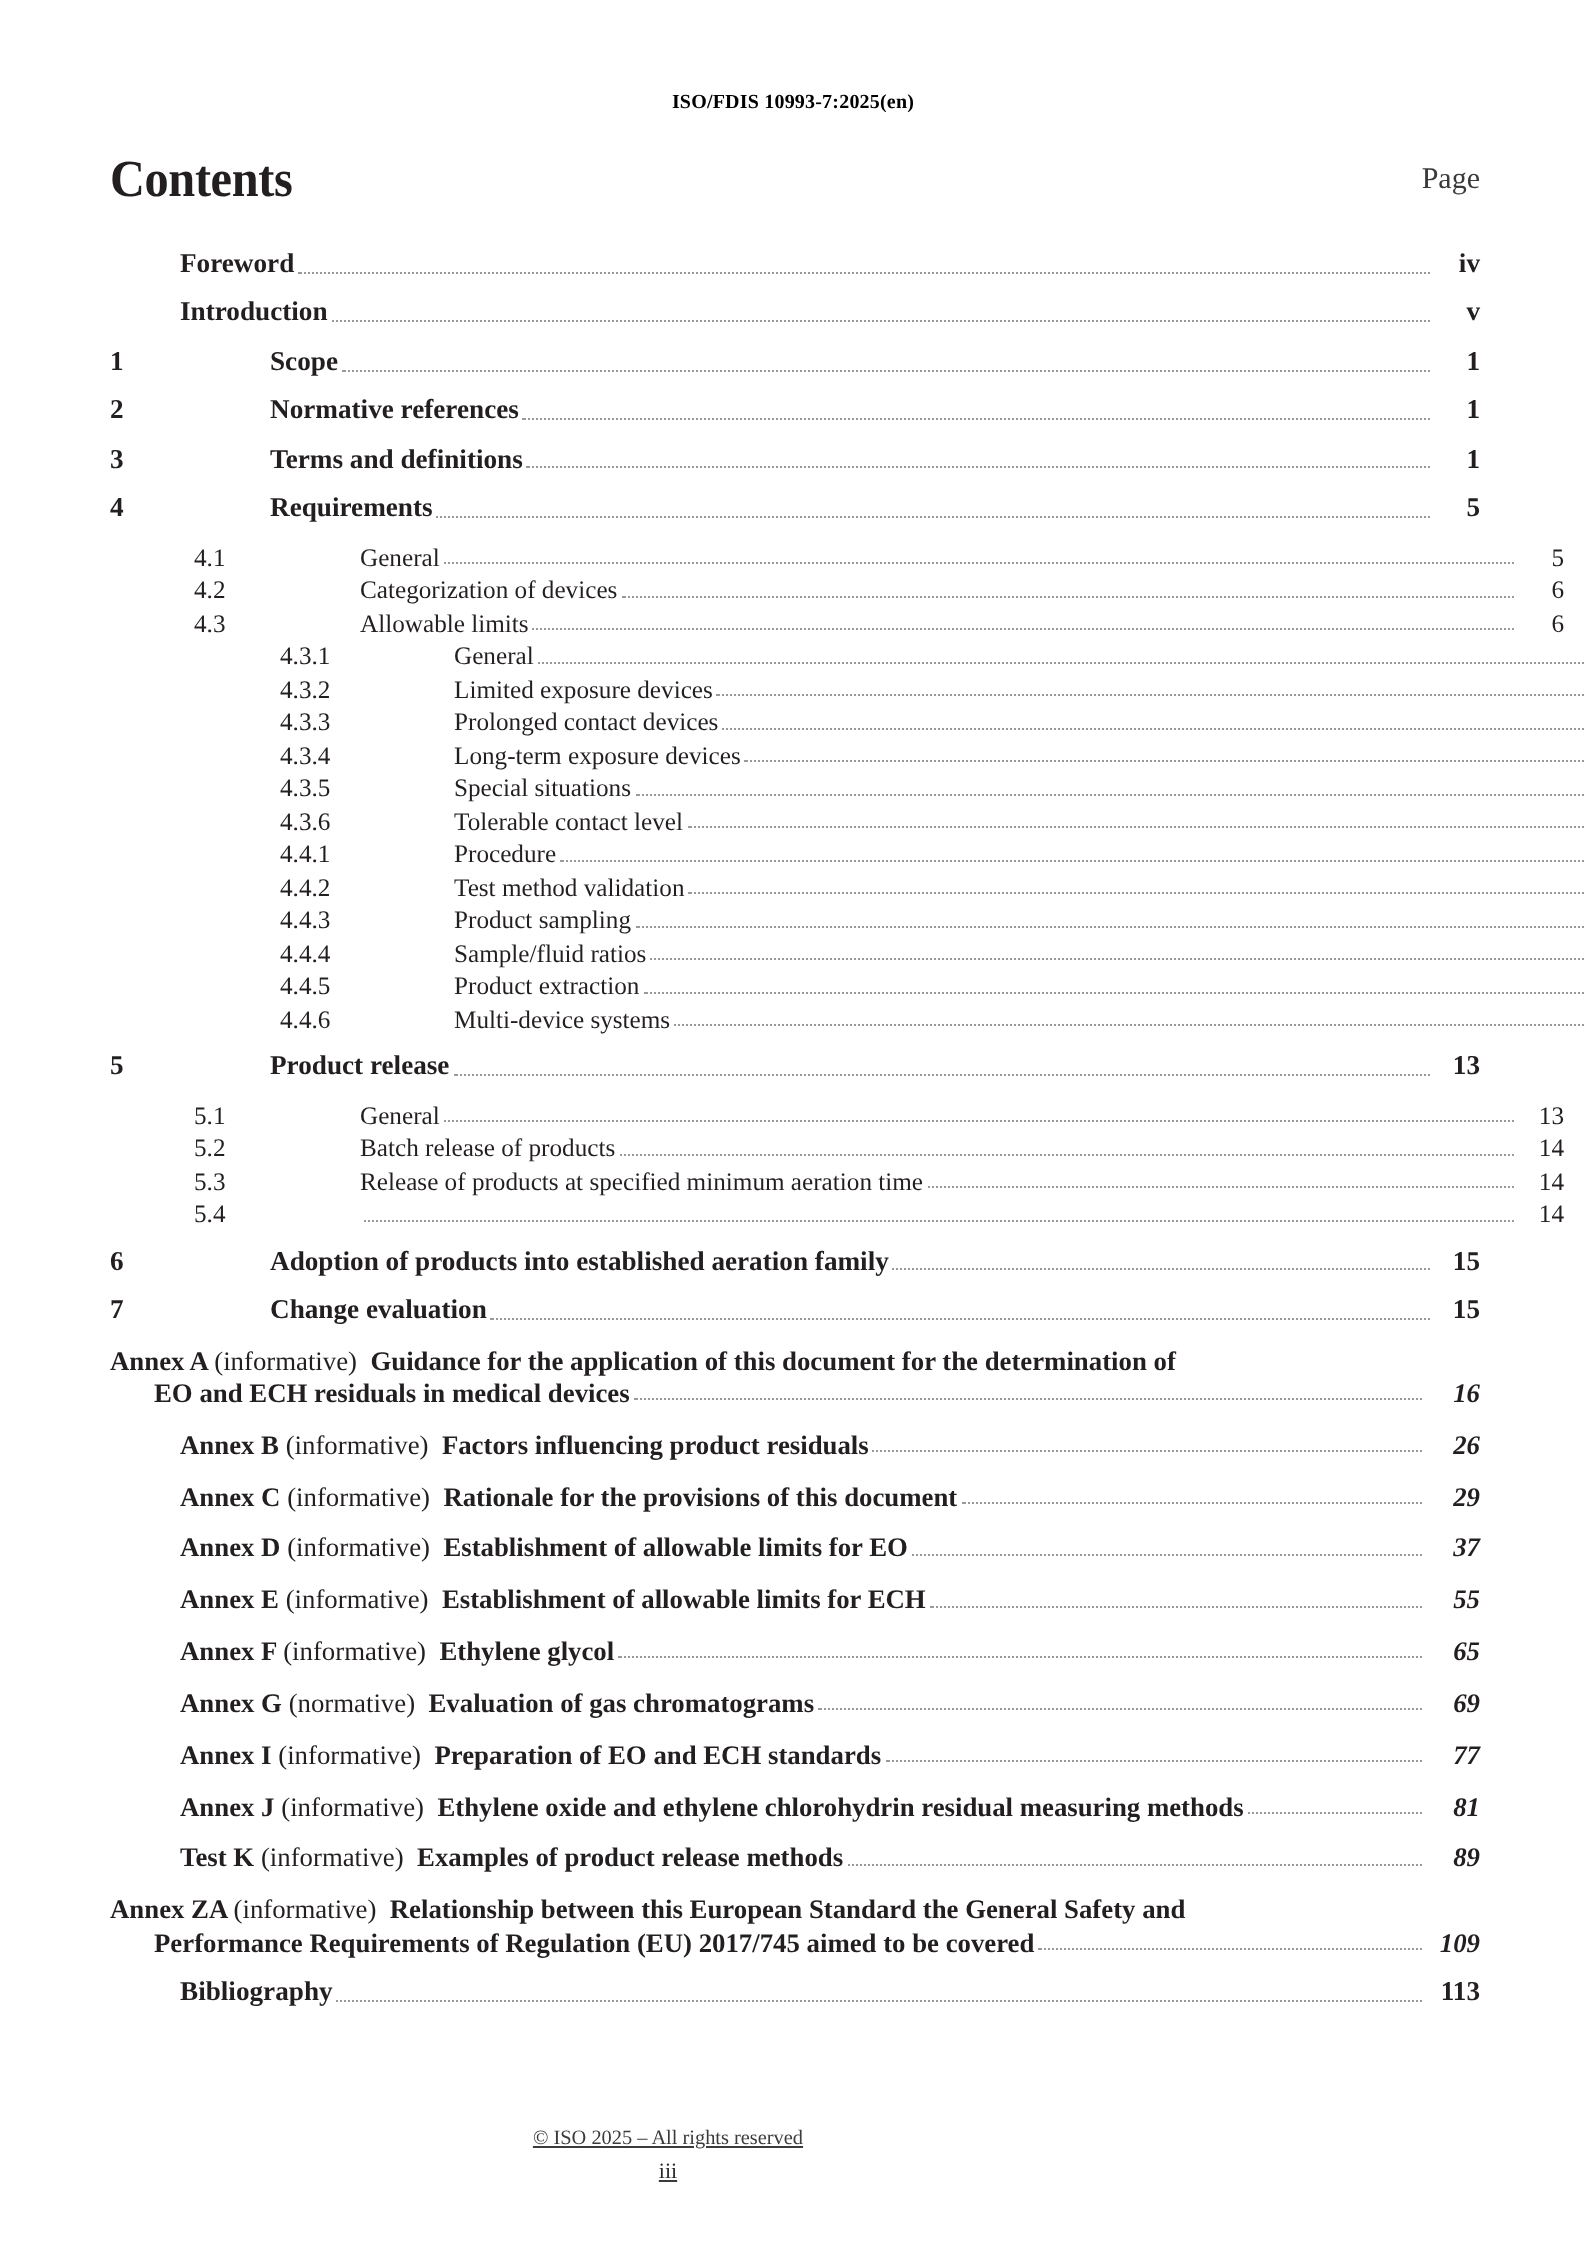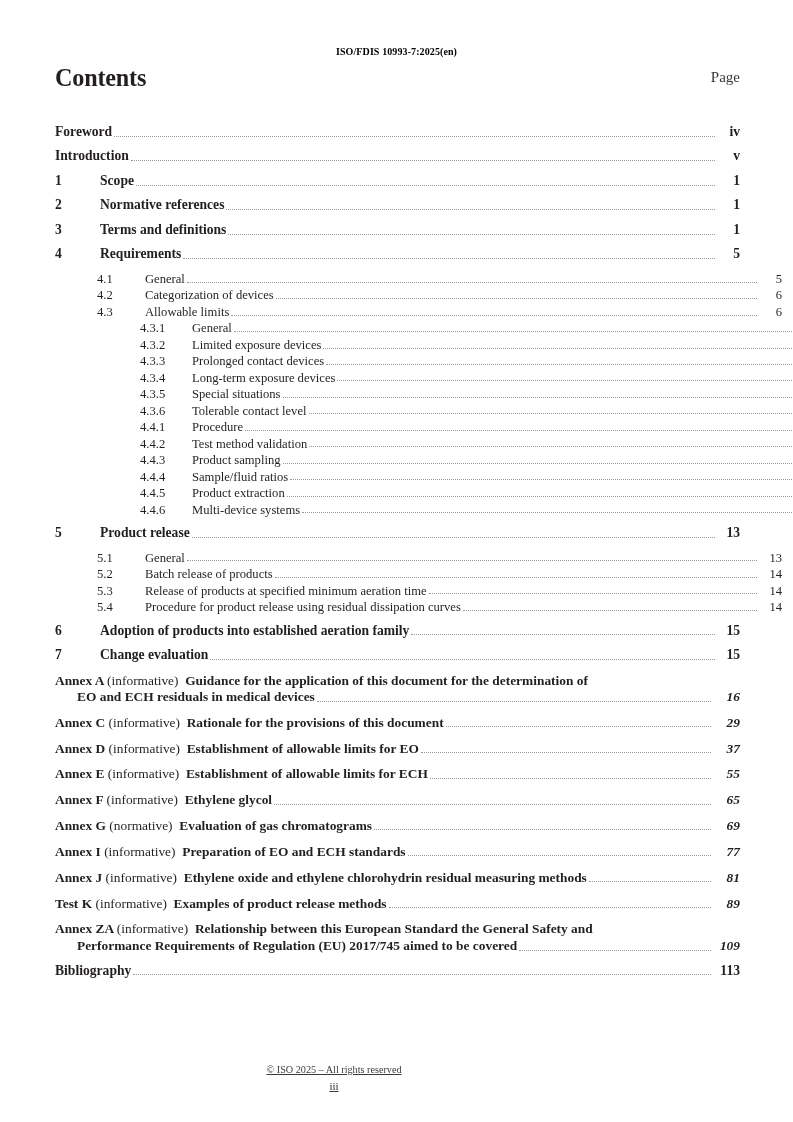--- a/index.html
+++ b/index.html
@@ -32,21 +32,21 @@
     text-align: center;
     font-size: 10px;
     font-weight: bold;
     letter-spacing: 0.1px;
     color: #000000;
   }
 
   
   .contents-head {
     position: absolute;
-    top: 64px;
+    top: 76px;
     left: 55px;
     width: 685px;
     display: flex;
     align-items: baseline;
     justify-content: space-between;
   }
   .contents-title {
     font-size: 26px;
     font-weight: bold;
     letter-spacing: -0.2px;
@@ -78,21 +78,22 @@
 
   
   .num {
     flex: 0 0 auto;
     white-space: nowrap;
   }
   .body-wrap {
     flex: 1 1 auto;
     min-width: 0;
     display: flex;
-    align-items: center;
+    align-items: flex-start;
+    margin-left: 35px;
   }
   .title-text {
     flex: 0 1 auto;
     white-space: normal;
   }
   .leader {
     flex: 1 1 auto;
     min-width: 6px;
     height: 1em;
     border-bottom: 1px dotted #9a9a9a;
@@ -157,21 +158,21 @@
   .annex .kind {
     font-weight: normal;
   }
   .annex .annex-name { font-weight: bold; }
   .annex .annex-title { font-weight: bold; }
   .annex-hang {
     padding-left: 0;
   }
   .annex-hang .line2 {
     display: flex;
-    align-items: flex-end;
+    align-items: flex-start;
     padding-left: 22px;
   }
   .annex-hang .line1 {
     display: block;
   }
   .after-group { margin-bottom: 9.5px; }
 
   
   .footer {
     position: absolute;
@@ -384,21 +385,20 @@
         <span class="num">5.3</span>
         <span class="body-wrap">
           <span class="title-text">Release of products at specified minimum aeration time</span>
           <span class="leader"></span>
           <span class="pg">14</span>
         </span>
       </div>
       <div class="toc-row lvl-2 after-group">
         <span class="num">5.4</span>
         <span class="body-wrap">
-          <span class="title-text">Procedure for product release using residual dissipation curves</span>
           <span class="leader"></span>
           <span class="pg">14</span>
         </span>
       </div>
       <div class="toc-row lvl-1">
         <span class="num">6</span>
         <span class="body-wrap">
           <span class="title-text">Adoption of products into established aeration family</span>
           <span class="leader"></span>
           <span class="pg">15</span>
@@ -415,20 +415,27 @@
       <div class="annex annex-hang">
         <div class="line1"><span class="annex-name">Annex A</span> <span class="kind">(informative)</span> <span class="annex-title">Guidance for the application of this document for the determination of</span></div>
         <div class="line2">
           <span class="annex-title title-text">EO and ECH residuals in medical devices</span>
           <span class="leader"></span>
           <span class="pg">16</span>
         </div>
       </div>
       <div class="toc-row annex">
         <span class="body-wrap">
+          <span class="title-text"><span class="annex-name">Annex B</span> <span class="kind">(informative)</span> <span class="annex-title">Factors influencing product residuals</span></span>
+          <span class="leader"></span>
+          <span class="pg">26</span>
+        </span>
+      </div>
+      <div class="toc-row annex">
+        <span class="body-wrap">
           <span class="title-text"><span class="annex-name">Annex C</span> <span class="kind">(informative)</span> <span class="annex-title">Rationale for the provisions of this document</span></span>
           <span class="leader"></span>
           <span class="pg">29</span>
         </span>
       </div>
       <div class="toc-row annex">
         <span class="body-wrap">
           <span class="title-text"><span class="annex-name">Annex D</span> <span class="kind">(informative)</span> <span class="annex-title">Establishment of allowable limits for EO</span></span>
           <span class="leader"></span>
           <span class="pg">37</span>

